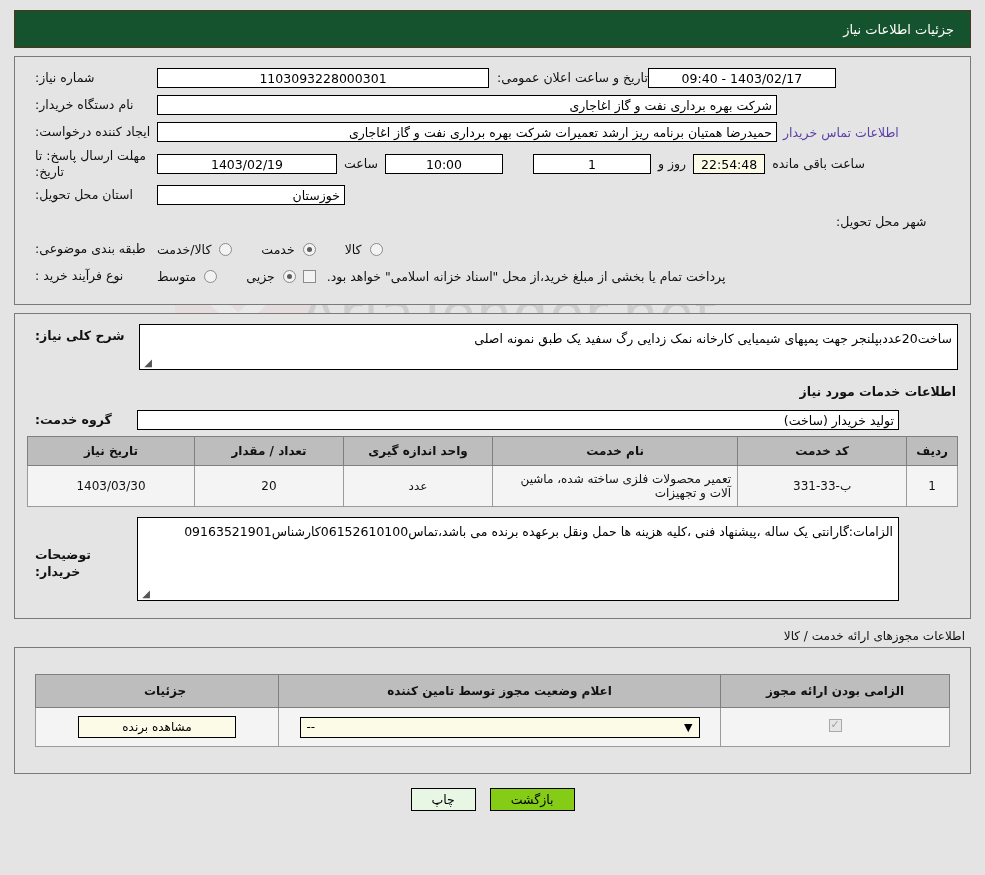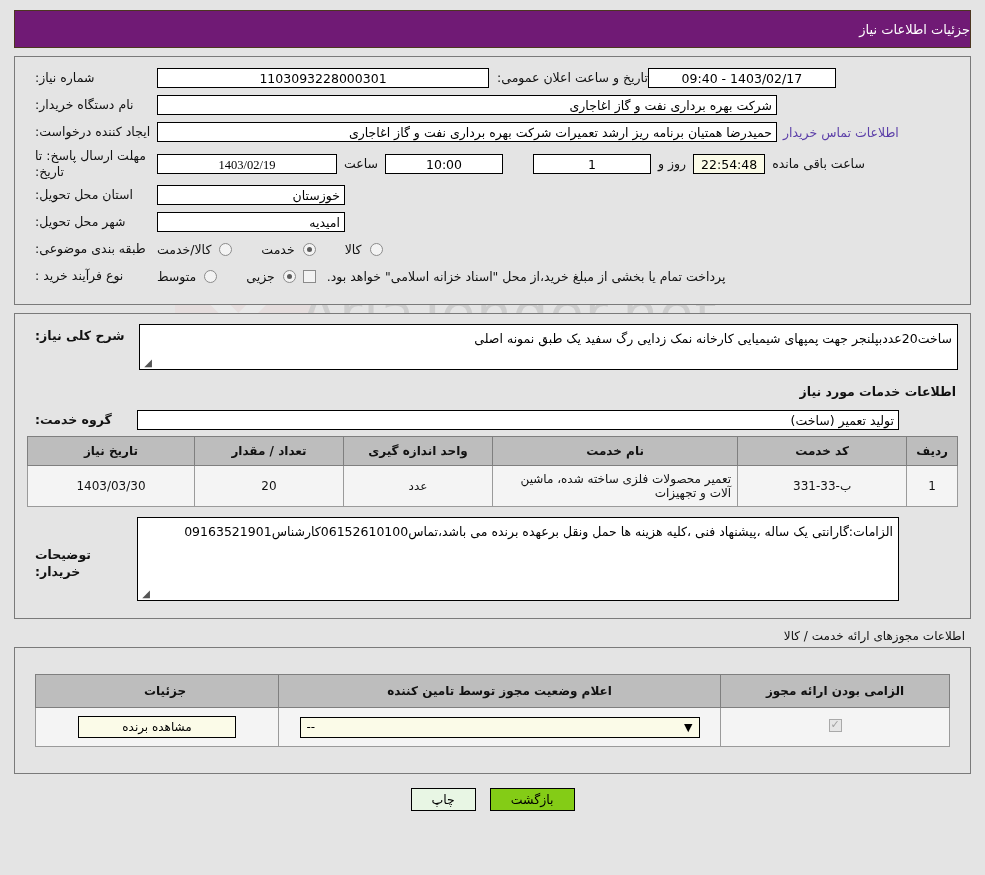--- a/index.html
+++ b/index.html
@@ -57,27 +57,27 @@
   
   .page {
     position: relative;
     z-index: 2;
     padding: 0;
   }
 
   .titlebar {
     margin: 10px 14px 0 14px;
     height: 36px;
-    background: #701a75;
+    background: #14532d;
     border: 1px solid #4c3620;
     color: #ffffff;
     display: flex;
     align-items: center;
     justify-content: flex-start;
-    padding: 0 0;
+    padding: 0 16px;
     font-size: 13px;
   }
 
   .panel {
     margin: 8px 14px 0 14px;
     border: 1px solid #7a7a7a;
     background: #e4e4e4;
     padding: 10px 12px 12px 12px;
     position: relative;
   }
@@ -354,31 +354,30 @@
     </div>
 
     <div class="frow">
       <div class="inline-label" style="margin-right:auto;">ساعت باقی مانده</div>
       <div class="txt cream center" style="width:72px;">22:54:48</div>
       <div class="inline-label">روز و</div>
       <div class="txt center" style="width:118px;">1</div>
       <div style="width:30px;"></div>
       <div class="txt center" style="width:118px;">10:00</div>
       <div class="inline-label">ساعت</div>
-      <div class="txt center" style="width:180px;font-family:Liberation Serif, serif;">1403/02/19</div>
+      <div class="txt center" style="width:180px;">1403/02/19</div>
       <div class="flabel w170" style="line-height:1.25;">مهلت ارسال پاسخ: تا تاریخ:</div>
     </div>
 
     <div class="frow">
       <div class="txt" style="width:188px;margin-right:auto;">خوزستان</div>
       <div class="flabel w170">استان محل تحویل:</div>
     </div>
 
     <div class="frow">
-      <div class="txt" style="width:188px;margin-right:auto;">امیدیه</div>
       <div class="flabel w170">شهر محل تحویل:</div>
     </div>
 
     <div class="frow">
       <div class="radio-group" style="margin-right:auto;">
         <div class="radio-item">
           <span class="radio"></span>
           <span class="rl">کالا</span>
         </div>
         <div class="radio-item">
@@ -418,21 +417,21 @@
       <div class="tarea" style="width:844px;height:46px;margin-right:auto;">
         <span>ساخت20عددبپلنجر جهت پمپهای شیمیایی کارخانه نمک زدایی رگ سفید یک طبق نمونه اصلی</span>
         <span class="grip">◢</span>
       </div>
       <div class="flabel" style="width:104px;font-weight:bold;padding-top:4px;">شرح کلی نیاز:</div>
     </div>
 
     <div class="section-head">اطلاعات خدمات مورد نیاز</div>
 
     <div class="frow">
-      <div class="txt" style="width:762px;margin-right:auto;">تولید تعمیر (ساخت)</div>
+      <div class="txt" style="width:762px;margin-right:auto;">تولید خریدار (ساخت)</div>
       <div class="flabel" style="width:102px;font-weight:bold;">گروه خدمت:</div>
     </div>
 
     <table class="dt">
       <thead>
         <tr>
           <th style="width:30px;">ردیف</th>
           <th style="width:150px;">کد خدمت</th>
           <th>نام خدمت</th>
           <th style="width:130px;">واحد اندازه گیری</th>

